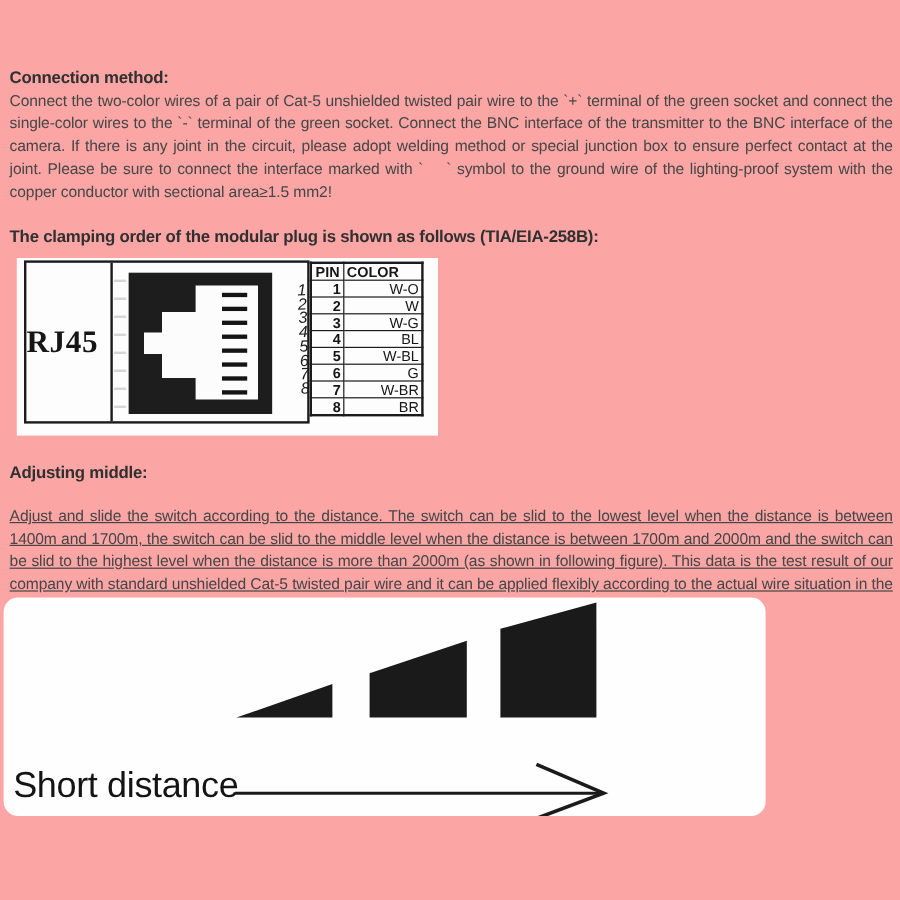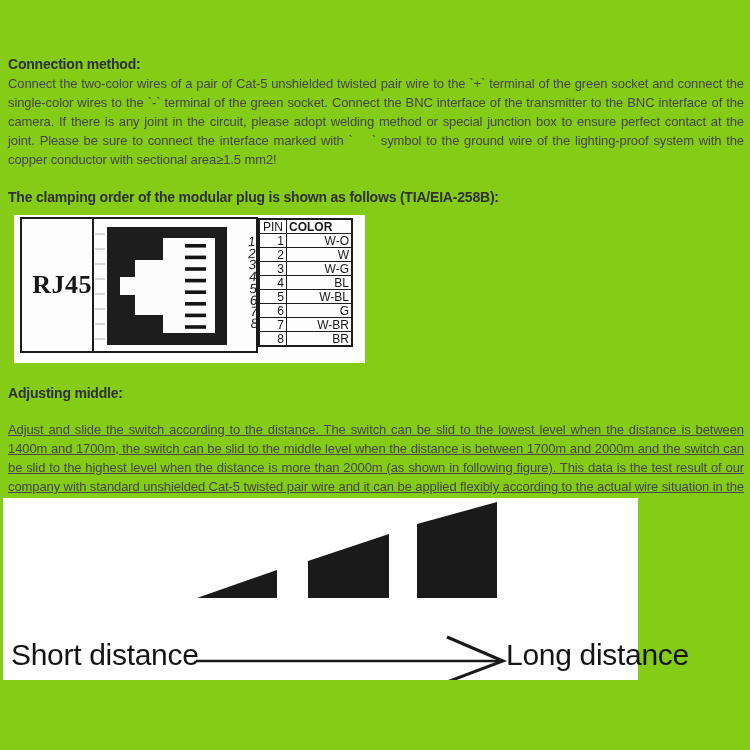--- a/index.html
+++ b/index.html
@@ -3,21 +3,21 @@
 <meta charset="utf-8">
 <style>
   html,body{margin:0;padding:0;}
   body{
     width:750px;height:750px;
     background:#dcdcdc;
     font-family:"Liberation Sans","DejaVu Sans",sans-serif;
     color:#454545;
     overflow:hidden;
   }
-  .page{position:relative;width:750px;height:750px;background:#84cc16;}
+  .page{position:relative;width:750px;height:750px;background:#fca5a5;}
 
   
   .hd{
     position:absolute;left:8px;
     font-size:14px;font-weight:bold;color:#303030;
     line-height:18px;letter-spacing:-0.2px;
   }
   .para{
     position:absolute;left:8px;width:736px;
     font-size:13px;line-height:19px;color:#464646;
@@ -34,21 +34,21 @@
     position:absolute;left:14px;top:215px;width:351px;height:148px;
     background:#fdfdfd;
   }
   .outer-box{
     position:absolute;left:6px;top:2px;width:238px;height:136px;
     border:2px solid #1b1b1b;box-sizing:border-box;background:#fdfdfd;
   }
   .rj45-cell{
     position:absolute;left:0;top:0;bottom:0;width:70px;
     border-right:2px solid #1b1b1b;
-    display:flex;align-items:center;justify-content:flex-end;
+    display:flex;align-items:center;justify-content:flex-start;
   }
   .rj45-text{
     font-family:"Liberation Serif","DejaVu Serif",serif;
     font-weight:bold;font-size:26px;color:#161616;letter-spacing:0.5px;
   }
   .jack{
     position:absolute;left:93px;top:12px;width:120px;height:118px;
   }
   .tick{
     position:absolute;left:81px;width:10px;height:2px;background:#d5d5d5;
@@ -63,29 +63,30 @@
     position:absolute;left:244px;top:3px;
     border-collapse:collapse;border:2px solid #1b1b1b;
     background:#fdfdfd;
   }
   table.pin-table td{
     border:1px solid #1b1b1b;
     font-size:12px;color:#161616;
     height:13px;line-height:12px;padding:0 2px;
     font-family:"Liberation Sans","DejaVu Sans",sans-serif;
   }
-  td.c-pin{width:22px;text-align:right;}
+  td.c-pin{width:22px;text-align:right;font-weight:bold;}
   td.c-col{width:60px;text-align:right;}
   td.hdr-pin{text-align:center;}
   td.hdr-col{text-align:left;font-weight:bold;}
 
   
   .dist-panel{
     position:absolute;left:3px;top:498px;width:635px;height:182px;
     background:#fefefe;
+    border-radius:12px;
   }
   .dist-svg{position:absolute;left:0;top:0;}
   .dist-label{
     position:absolute;top:140px;
     font-size:30px;line-height:34px;color:#141414;letter-spacing:-0.3px;
     white-space:nowrap;
   }
   #short-label{left:8px;}
   #long-label{left:503px;}
 </style>
@@ -188,16 +189,15 @@
 
   <div class="dist-panel">
     <svg class="dist-svg" width="695" height="182" viewBox="0 0 695 182">
       <polygon points="194,100 274,72 274,100" fill="#1a1a1a"></polygon>
       <polygon points="305,100 305,63 386,36 386,100" fill="#1a1a1a"></polygon>
       <polygon points="414,100 414,26 494,4 494,100" fill="#1a1a1a"></polygon>
       <line x1="193" y1="163" x2="499" y2="163" stroke="#1a1a1a" stroke-width="2.4"></line>
       <polyline points="444,139 500,163 444,184" fill="none" stroke="#1a1a1a" stroke-width="3"></polyline>
     </svg>
     <div id="short-label" class="dist-label">Short distance</div>
-    <div id="long-label" class="dist-label">Long distance</div>
   </div>
 
 </div>
 
 </body></html>

